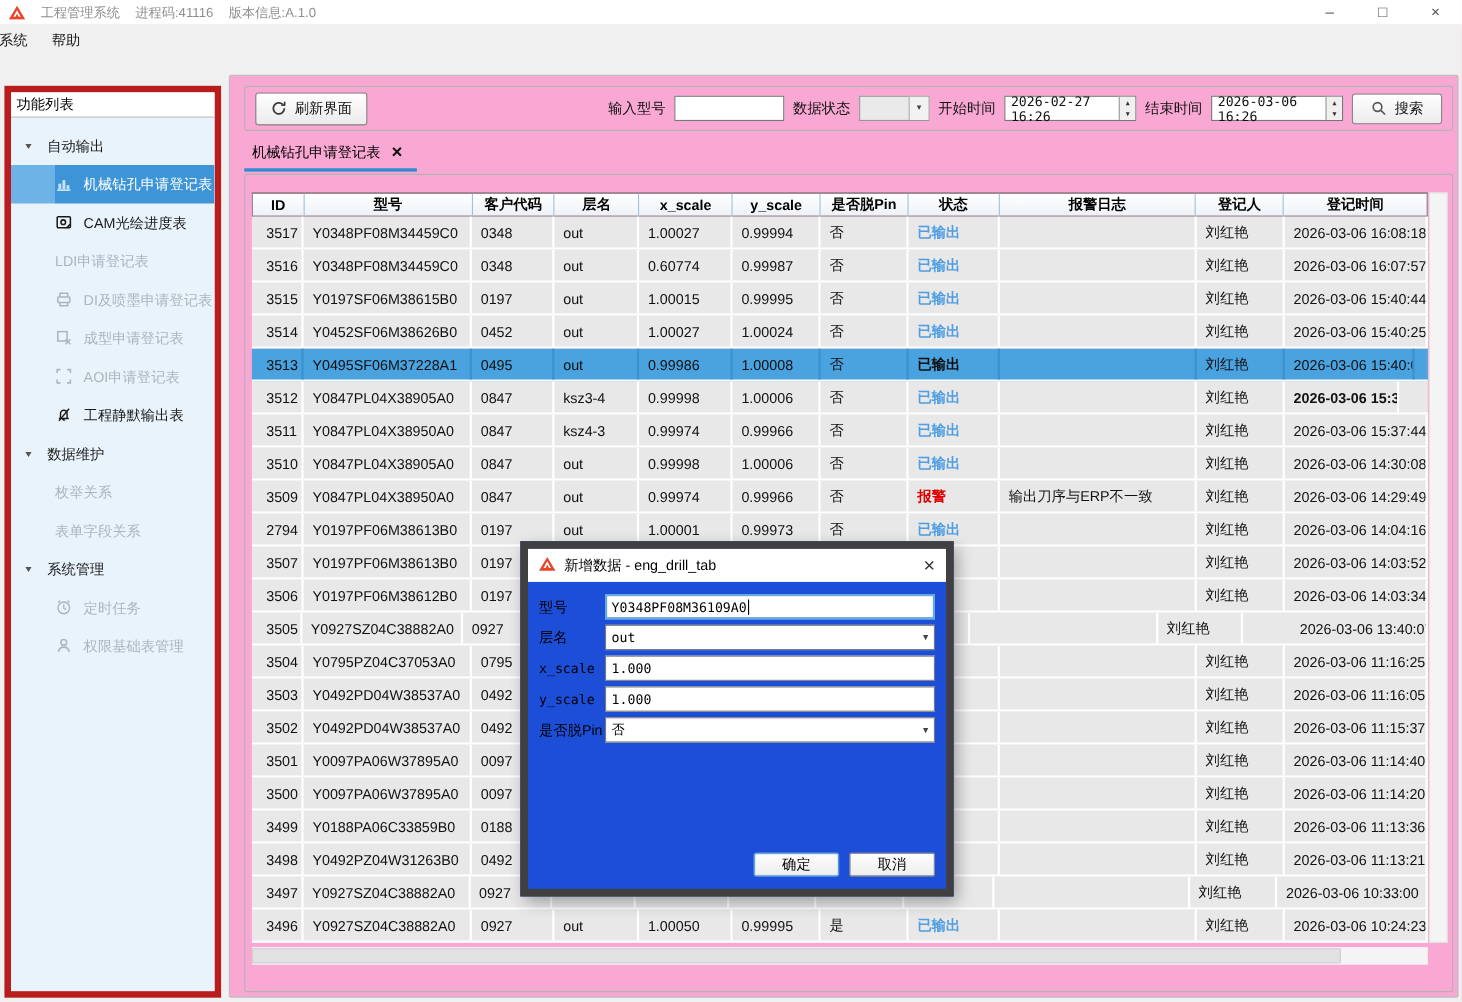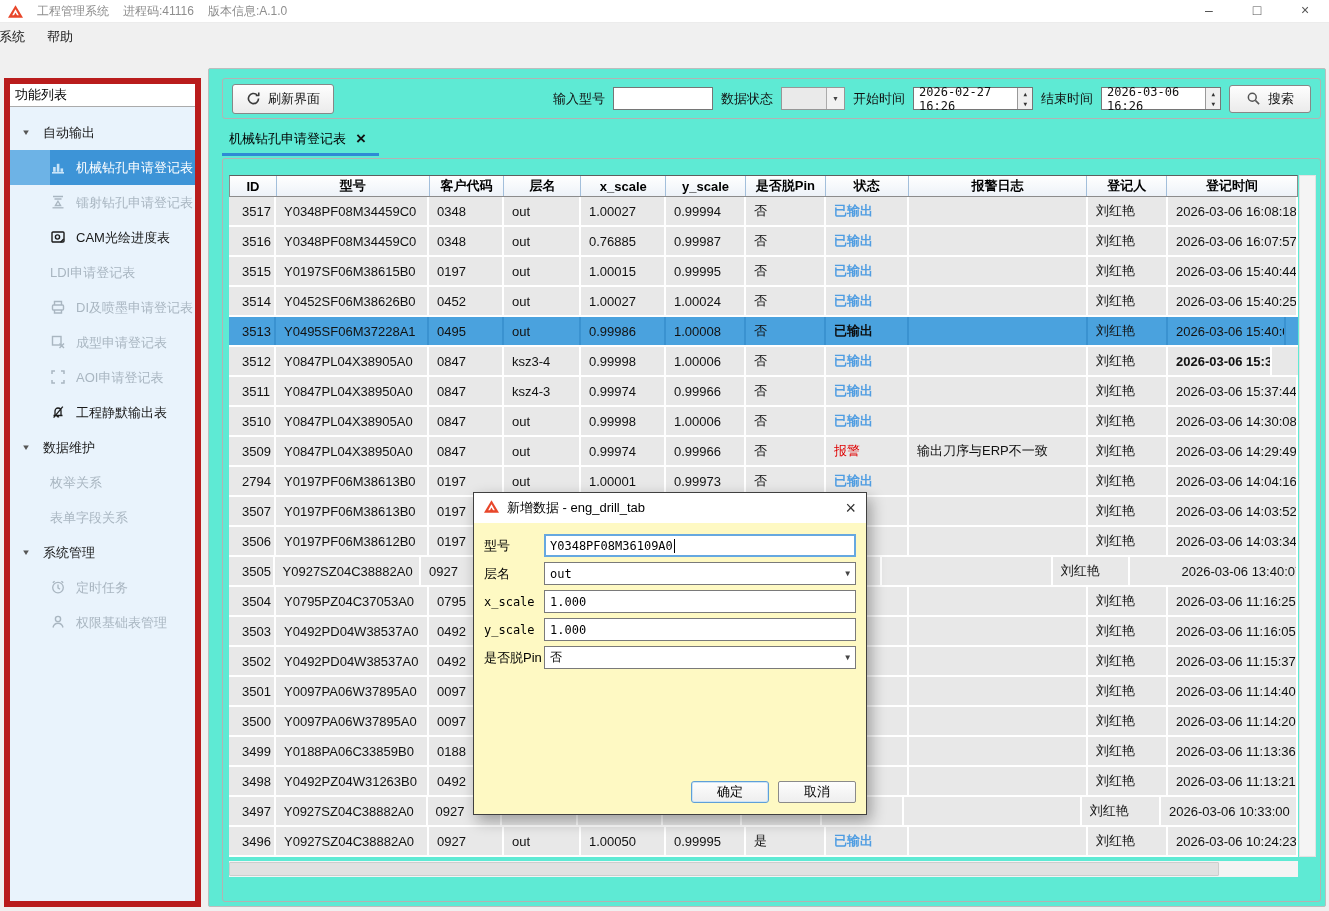--- a/index.html
+++ b/index.html
@@ -29,21 +29,21 @@
     background:#e9f3fc;padding-top:8px;box-sizing:border-box;overflow:hidden}
   .nav-group{height:35px;display:flex;align-items:center;padding-left:12px;gap:13px;color:#1a1a1a}
   .nav-arrow{font-size:8px;color:#555;transform:scaleX(1.2)}
   .nav-item{height:35px;display:flex;align-items:center;padding-left:40px;gap:9px;font-size:13px;color:#1a1a1a}
   .nav-item .icon{width:17px;height:17px;display:inline-flex;flex:none}
   .nav-item.disabled{color:#a9b6c1}
   .nav-item.selected{background:linear-gradient(90deg,#6db3e6 0,#6db3e6 40px,#3d94d7 40px);color:#fff}
   .nav-item.selected .icon{color:#c9e4f8}
   
   .main{position:absolute;left:208px;top:68px;width:1118px;height:839px;
-    background:#5eead4;border:1px solid #bdbdbd;border-radius:2px;box-sizing:border-box}
+    background:#f9a8d4;border:1px solid #bdbdbd;border-radius:2px;box-sizing:border-box}
   
   .toolbar{position:absolute;left:13px;top:9px;right:4px;height:41px;
     border:1px solid #b3b3b3;border-radius:3px;box-sizing:border-box;
     display:flex;align-items:center;padding:0 9px;gap:8px}
   .btn{display:inline-flex;align-items:center;justify-content:center;gap:7px;height:28px;
     padding:0 13px;border:1px solid #878787;border-radius:3px;
     background:linear-gradient(#fefefe,#ebebeb);font-size:13px;color:#111}
   .tb-label{font-size:13px;white-space:nowrap}
   .tb-input{width:100px;height:23px;border:1px solid #767676;background:#fff;box-sizing:border-box}
   .tb-combo{width:64px;height:23px;border:1px solid #979797;background:#eaeaea;
@@ -72,30 +72,30 @@
     font-weight:bold;font-size:13px;border-right:1px solid #a3bfdb;box-sizing:border-box;color:#000}
   .th:last-child{border-right:none}
   .tbody{position:absolute;left:6px;top:38px;width:1069px}
   .row{display:flex;height:30px;box-sizing:border-box;border-bottom:2px solid #fff;background:#e8e8e8}
   .cell{display:flex;align-items:center;padding-left:8px;box-sizing:border-box;
     border-right:2px solid #fff;font-size:13px;overflow:hidden;white-space:nowrap;color:#111}
   .cell:first-child{padding-left:13px}
   .row.selected{background:#4aa2de}
   .row.selected .cell{border-right-color:#3a92d0}
   .st-ok{color:#4f9de2;font-weight:bold}
-  .st-alarm{color:#df0000;font-weight:normal}
+  .st-alarm{color:#df0000;font-weight:bold}
   .row.selected .st-ok{color:#0d0d0d}
   .vscroll{position:absolute;right:4px;top:16px;width:17px;height:682px;
     background:#f4f4f4;border:1px solid #e2e2e2;box-sizing:border-box}
   .hscroll{position:absolute;left:6px;top:702px;width:1069px;height:16px;background:#f4f4f4}
   .hthumb{position:absolute;left:0;top:1px;width:990px;height:14px;background:#e1e1e1;
     border:1px solid #cdcdcd;box-sizing:border-box;border-radius:1px}
   
   .dialog{position:absolute;left:473px;top:492px;width:394px;height:323px;z-index:10;
-    background:#fef9c3;border:1px solid #404040;box-sizing:border-box;
+    background:#1d4ed8;border:7px solid #404040;box-sizing:border-box;
     box-shadow:4px 6px 14px rgba(0,0,0,.33)}
   .dlg-title{height:30px;background:#fff;display:flex;align-items:center;gap:8px;
     padding:0 10px;font-size:13px;color:#000}
   .dlg-close{margin-left:auto;font-size:18px;color:#333;line-height:16px}
   .dlg-body{padding:11px 10px 0 10px}
   .fld{display:flex;align-items:center;height:23px;margin-bottom:5px}
   .fld-label{width:60px;font-size:13px;flex:none;color:#000}
   .fld-label.mono{font-family:"DejaVu Sans Mono",monospace;font-size:12px}
   .fld-ctl{flex:1;height:23px;box-sizing:border-box;border:1px solid #7a7a7a;background:#fff;
     display:flex;align-items:center;padding:0 5px;
@@ -147,30 +147,20 @@
         <span class="icon">
           <svg viewBox="0 0 16 16" width="16" height="16">
             <path d="M2 13.8h12" stroke="currentColor" stroke-width="1.6" fill="none"></path>
             <rect x="3.1" y="8" width="2.6" height="4.8" fill="currentColor"></rect>
             <rect x="6.8" y="4.8" width="2.6" height="8" fill="currentColor"></rect>
             <rect x="10.5" y="9.4" width="2.6" height="3.4" fill="currentColor"></rect>
           </svg>
         </span>
         <span>机械钻孔申请登记表</span>
       </div>
-      <div class="nav-item disabled">
-        <span class="icon">
-          <svg viewBox="0 0 16 16" width="16" height="16" fill="none" stroke="currentColor" stroke-width="1.3">
-            <path d="M3 2.5h10M4.5 5h7"></path>
-            <path d="M8 7.2l-2.6 4.3h5.2L8 7.2z"></path>
-            <path d="M2.5 13.8h11"></path>
-          </svg>
-        </span>
-        <span>镭射钻孔申请登记表</span>
-      </div>
       <div class="nav-item ">
         <span class="icon">
           <svg viewBox="0 0 16 16" width="16" height="16" fill="none" stroke="currentColor" stroke-width="1.4">
             <rect x="2" y="3" width="12" height="10" rx="1"></rect>
             <circle cx="7.5" cy="8" r="2.1"></circle>
             <path d="M10.5 13.2l3.2-3.2"></path>
           </svg>
         </span>
         <span>CAM光绘进度表</span>
       </div>
@@ -326,21 +316,21 @@
           <div class="cell st-ok" style="width: 83px;">已输出</div>
           <div class="cell" style="width: 179px;"></div>
           <div class="cell" style="width: 80px;">刘红艳</div>
           <div class="cell" style="width: 130px;">2026-03-06 16:08:18</div>
         </div>
         <div class="row">
           <div class="cell" style="width: 47px;">3516</div>
           <div class="cell" style="width: 153px;">Y0348PF08M34459C0</div>
           <div class="cell" style="width: 75px;">0348</div>
           <div class="cell" style="width: 77px;">out</div>
-          <div class="cell" style="width: 85px;">0.76885</div>
+          <div class="cell" style="width: 85px;">0.60774</div>
           <div class="cell" style="width: 80px;">0.99987</div>
           <div class="cell" style="width: 80px;">否</div>
           <div class="cell st-ok" style="width: 83px;">已输出</div>
           <div class="cell" style="width: 179px;"></div>
           <div class="cell" style="width: 80px;">刘红艳</div>
           <div class="cell" style="width: 130px;">2026-03-06 16:07:57</div>
         </div>
         <div class="row">
           <div class="cell" style="width: 47px;">3515</div>
           <div class="cell" style="width: 153px;">Y0197SF06M38615B0</div>

